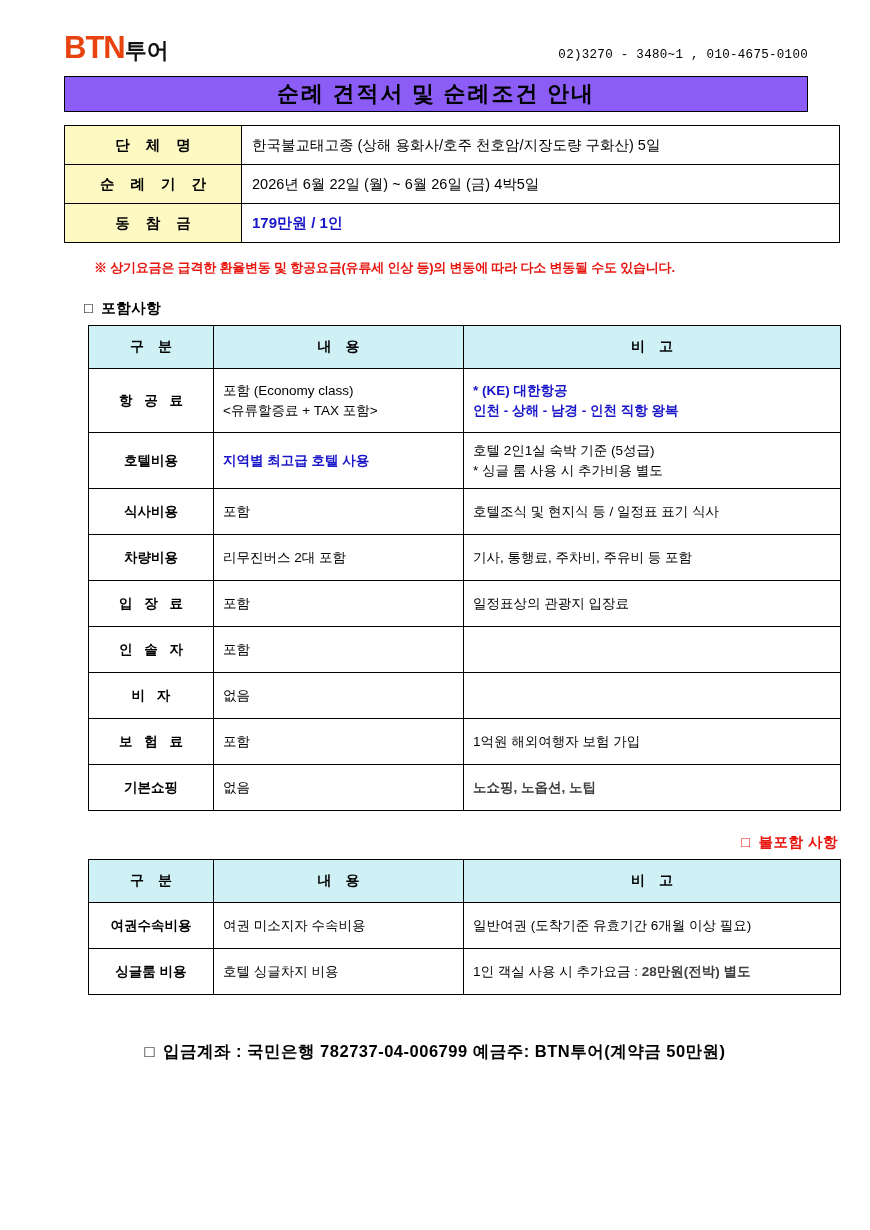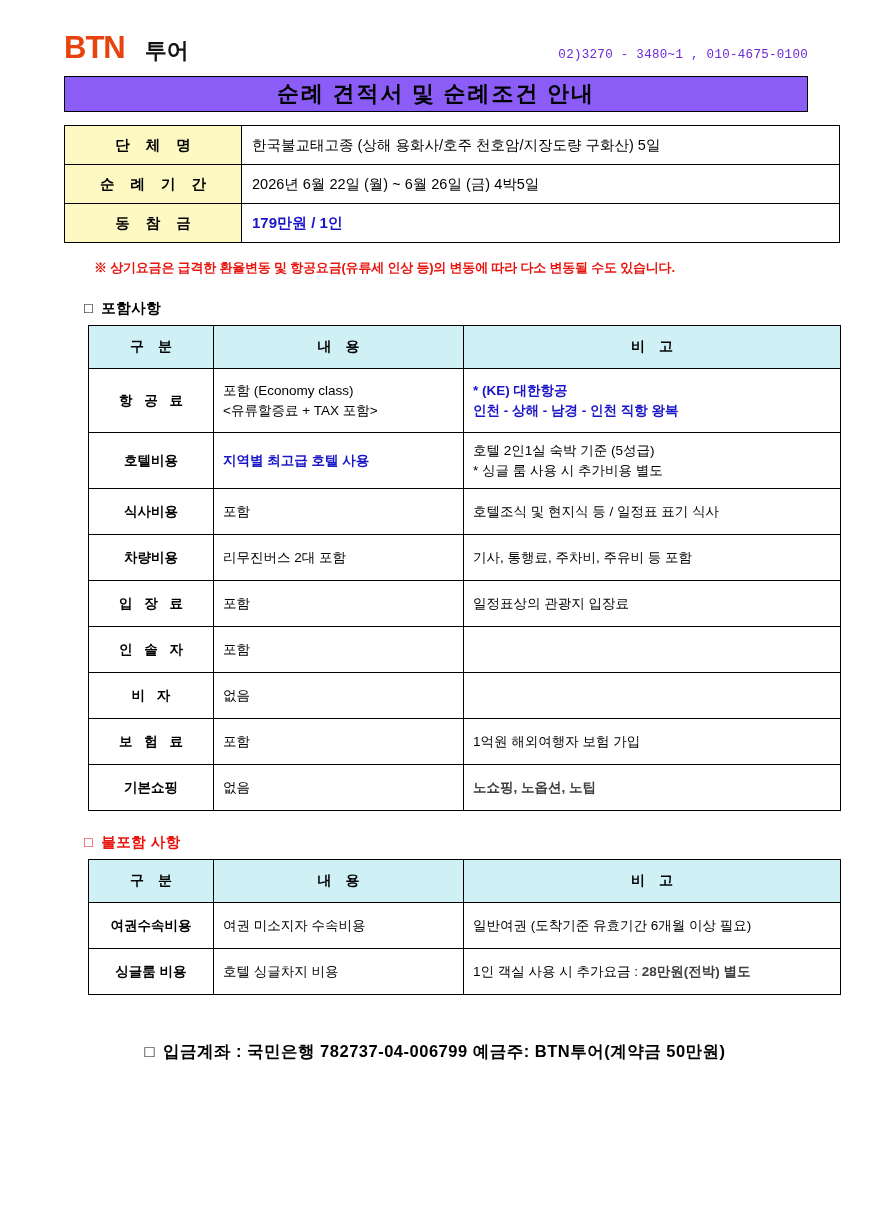--- a/index.html
+++ b/index.html
@@ -35,30 +35,30 @@
     font-family: "Liberation Sans", sans-serif;
     font-weight: bold;
     font-size: 31px;
     letter-spacing: -1px;
     white-space: nowrap;
   }
   .logo .btn-b { color: #E8420E; }
   .logo .kor {
     color: #111111;
     font-size: 22px;
-    margin-left: 20px;
+    margin-left: 0;
     letter-spacing: 0;
   }
   .phone {
     position: absolute;
     right: 30px;
     top: 22px;
     font-family: "Liberation Mono", monospace;
     font-size: 12.5px;
-    color: #6d28d9;
+    color: #000000;
     letter-spacing: 0.3px;
     white-space: nowrap;
   }
 
   
   .title-box {
     margin: 6px 30px 0 32px;
     border: 1.5px solid #000;
     background: #8b5cf6;
     height: 34px;
@@ -113,21 +113,21 @@
     letter-spacing: -0.2px;
   }
 
   
   .section-head {
     margin: 22px 0 7px 52px;
     font-size: 14.5px;
     font-weight: bold;
     letter-spacing: 0.5px;
   }
-  .section-head.red { color: #E8150F; }
+  .section-head.red { color: #E8150F; text-align: right; }
   .section-head .box-glyph {
     display: inline-block;
     margin-right: 8px;
     font-weight: normal;
   }
 
   
   .grid-table {
     margin: 0 30px 0 56px;
     width: 752px;

